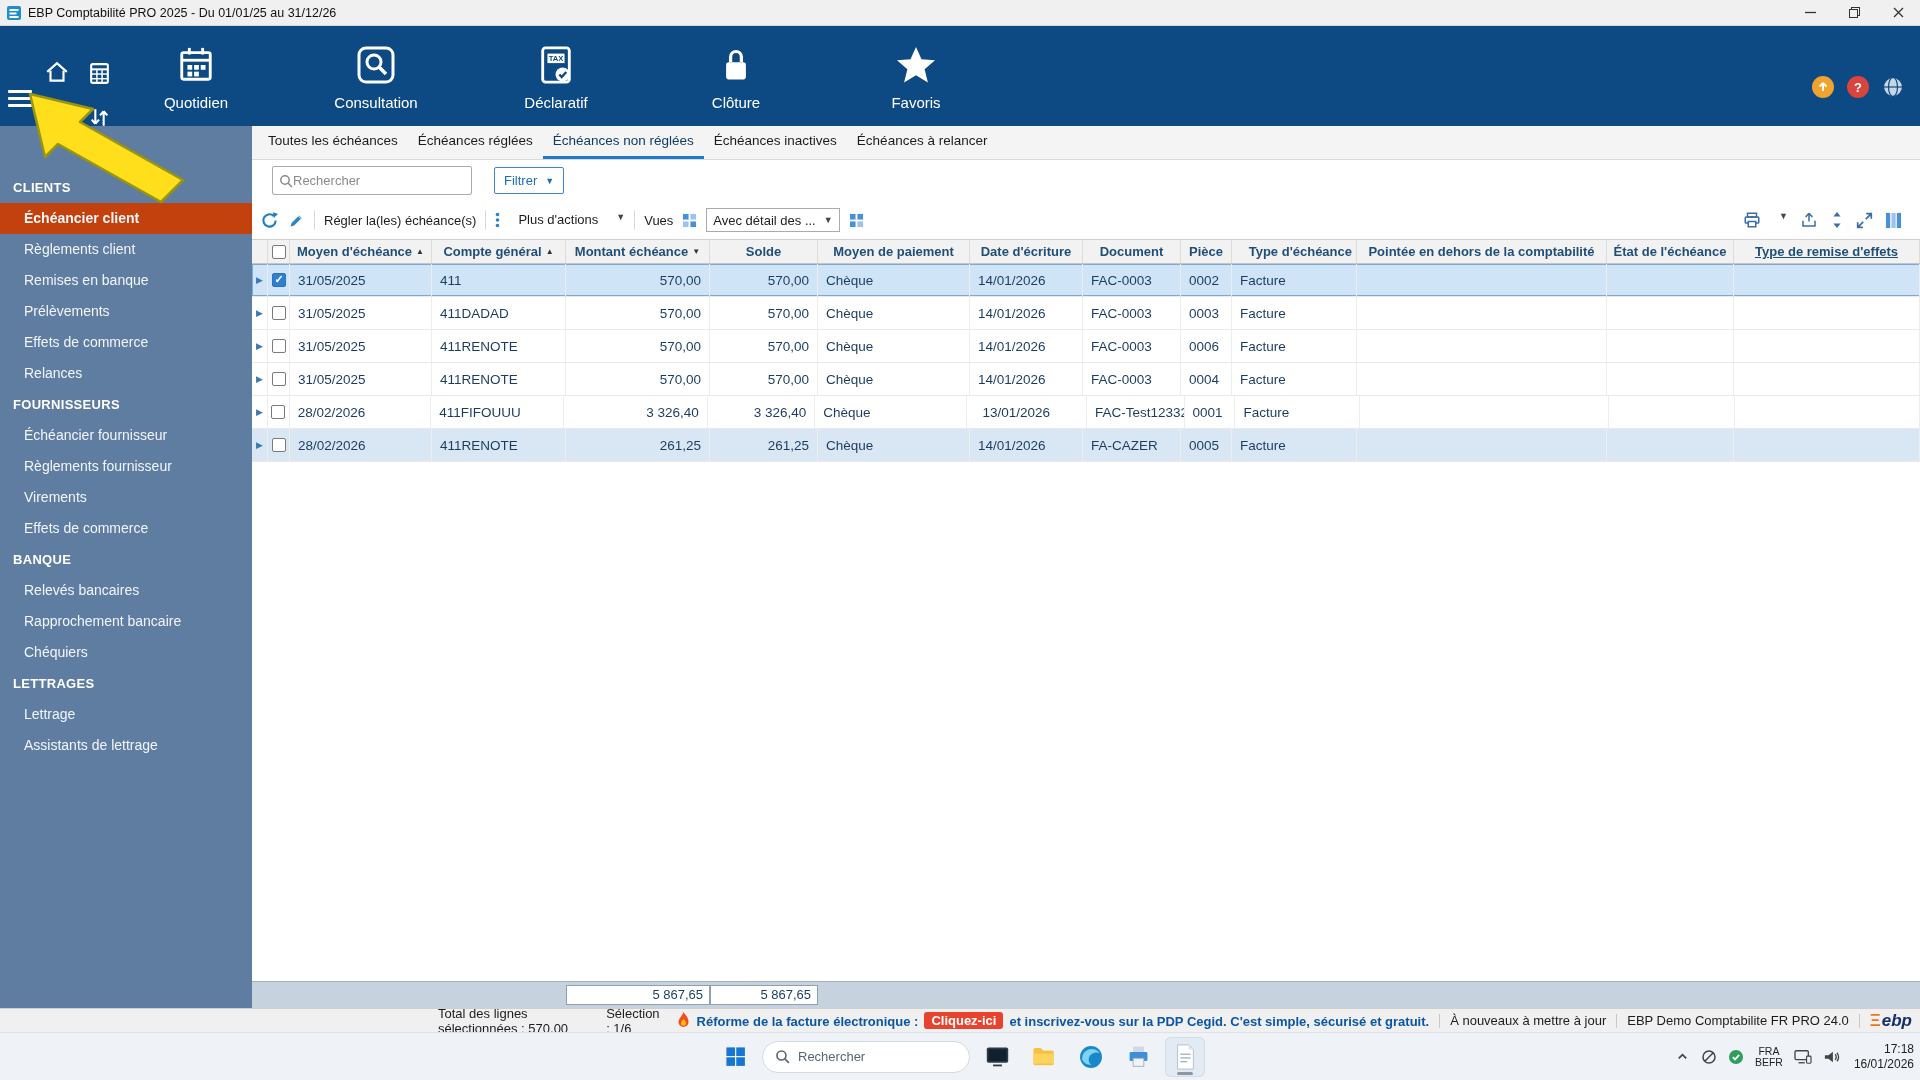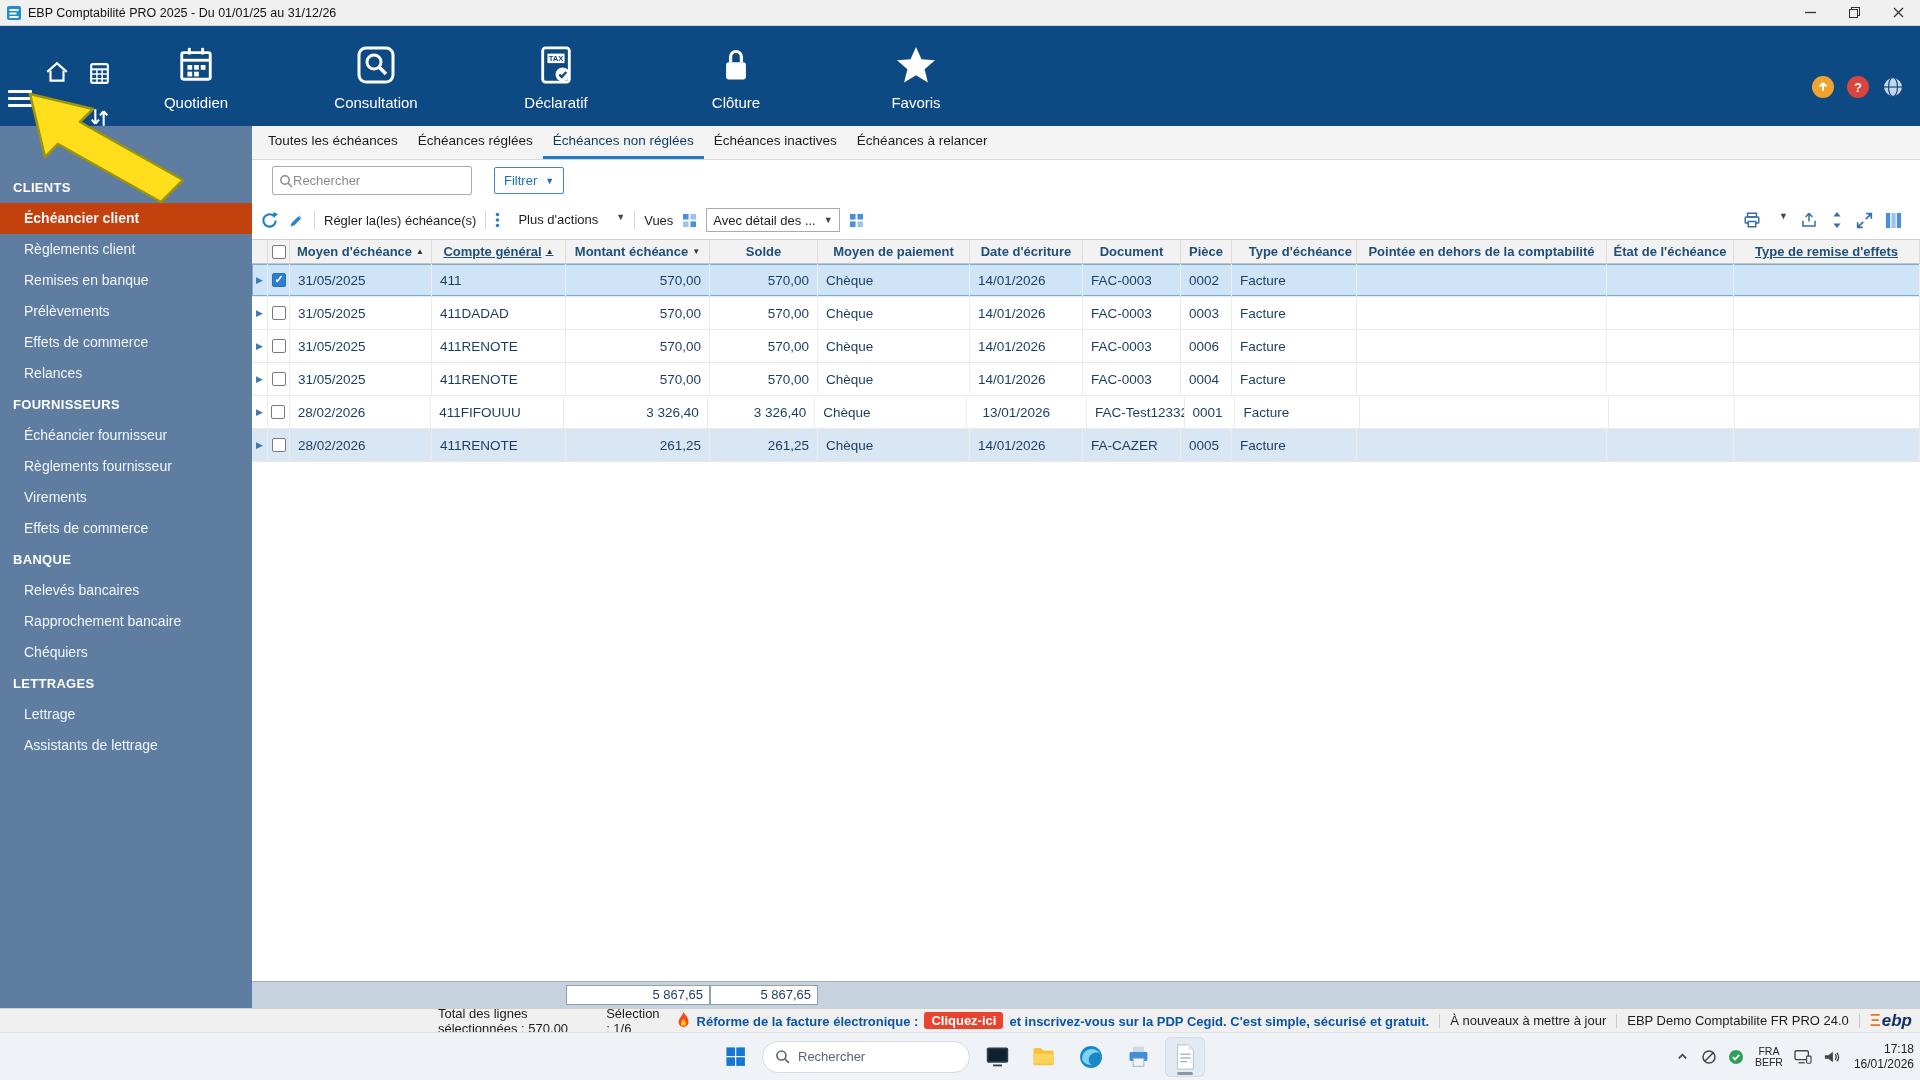--- a/index.html
+++ b/index.html
@@ -393,21 +393,21 @@
   <div class="grid">
     <div class="ghead" id="ghead">
         <div class="gh-cell gh-gutter" style="width: 16px;"></div>
         <div class="gh-cell gh-gutter" style="width: 22px;">
           <span class="cb"></span>
         </div>
         <div class="gh-cell" style="width: 142px;">
           <span>Moyen d'échéance</span>
           <span class="sort">▲</span>
         </div>
-        <div class="gh-cell" style="width: 134px; text-decoration: underline;">
+        <div class="gh-cell" style="width: 134px;">
           <span>Compte général</span>
           <span class="sort">▲</span>
         </div>
         <div class="gh-cell" style="width: 144px;">
           <span>Montant échéance</span>
           <span class="sort">▼</span>
         </div>
         <div class="gh-cell" style="width: 108px;">
           <span>Solde</span>
         </div>

